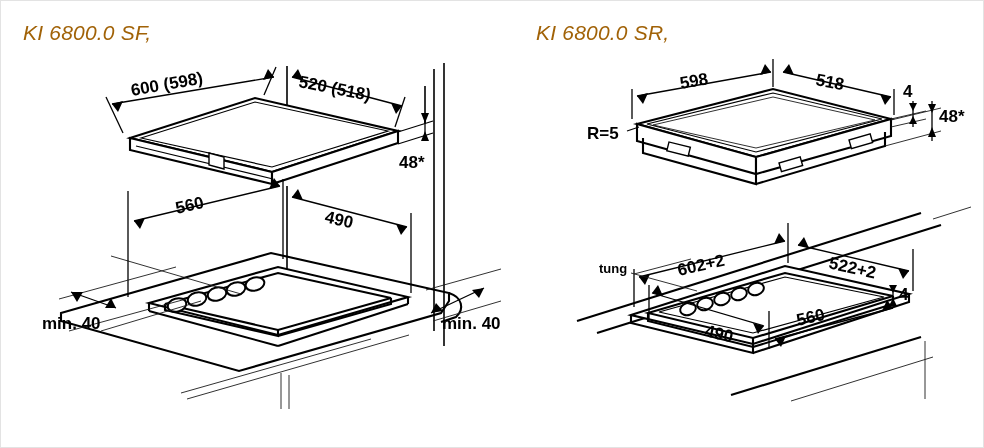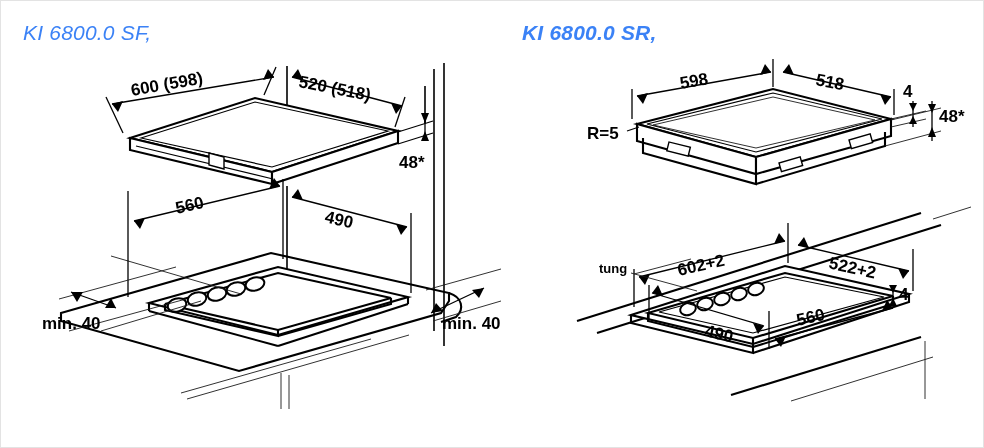--- a/index.html
+++ b/index.html
@@ -26,26 +26,26 @@
   }
   #panel-left  { left: 0;     width: 500px; }
   #panel-right { left: 500px; width: 484px; }
 
   .title {
     position: absolute;
     font-family: "Liberation Sans", sans-serif;
     font-style: italic;
     font-weight: 400;
     font-size: 21px;
-    color: #3b82f6;
+    color: #a16207;
     letter-spacing: 0.2px;
     white-space: nowrap;
   }
   #title-left  { left: 22px; top: 20px; }
-  #title-right { left: 21px; top: 20px; font-weight: bold; }
+  #title-right { left: 35px; top: 20px; }
 
   svg { position: absolute; left: 0; top: 0; overflow: visible; }
 
   .ln      { fill: none; stroke: #000000; stroke-width: 2.1; stroke-linejoin: miter; stroke-linecap: butt; }
   .ln-thin { fill: none; stroke: #000000; stroke-width: 1.2; }
   .ln-hair { fill: none; stroke: #1a1a1a; stroke-width: 0.9; }
   .ln-ref  { fill: none; stroke: #000000; stroke-width: 1.6; }
   .ln-dim  { fill: none; stroke: #000000; stroke-width: 1.3; }
   .face    { fill: #ffffff; stroke: #000000; stroke-width: 2.1; stroke-linejoin: miter; }
   .knob    { fill: #ffffff; stroke: #000000; stroke-width: 2.0; }

